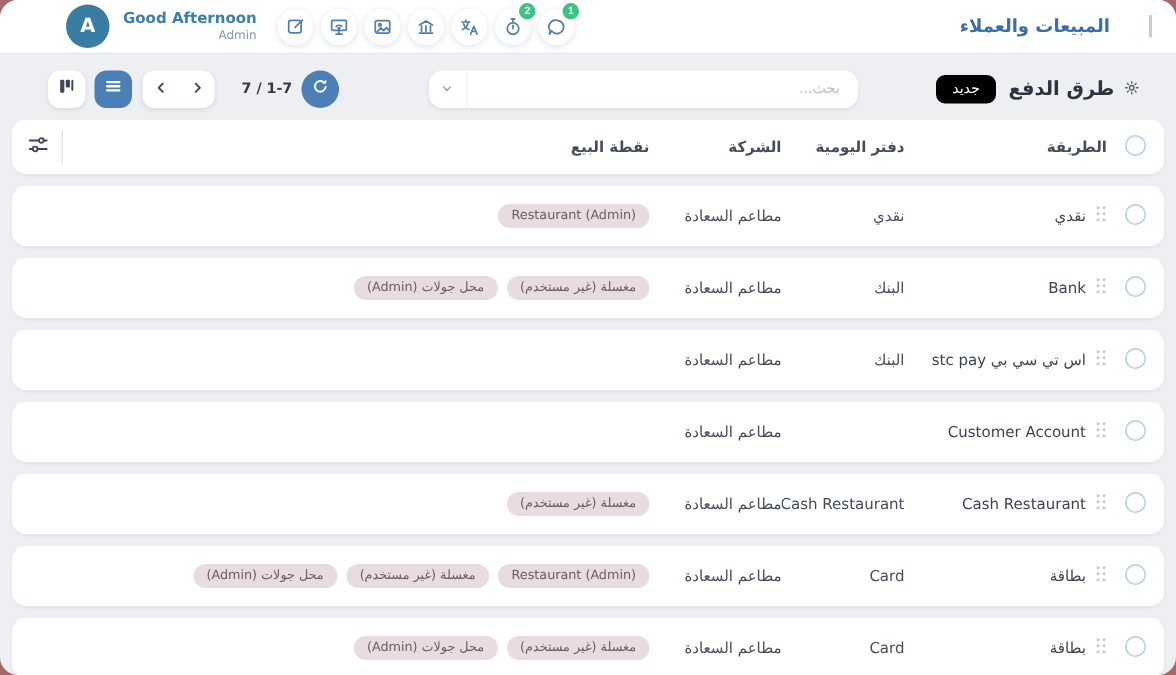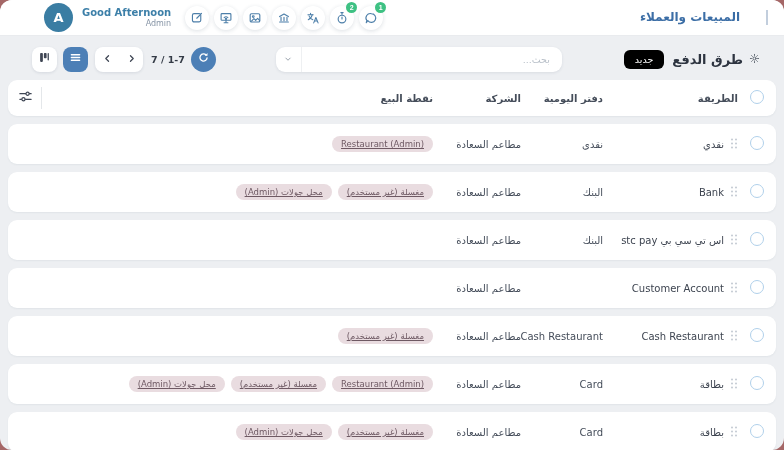--- a/index.html
+++ b/index.html
@@ -69,21 +69,21 @@
   .sq-blue  { background:#4c7fb6; margin-left:6px; }
   .pager-pill {
     margin-left:7px; background:#fff; border-radius:8px;
     box-shadow:0 1px 3px rgba(40,60,90,.12);
     display:flex; align-items:center; height:25px;
   }
   .pager-pill button {
     width:24px; height:25px; background:none; border:none;
     display:flex; align-items:center; justify-content:center; cursor:pointer;
   }
-  .pager-text { margin-left:8px; font-size:9.5px; font-weight:bold; color:#343b46; direction:ltr; }
+  .pager-text { margin-left:18px; font-size:9.5px; font-weight:bold; color:#343b46; direction:ltr; }
   .refresh-btn {
     width:25px; height:25px; border-radius:50%; border:none;
     background:#4c7fb6; margin-left:6px;
     display:flex; align-items:center; justify-content:center; cursor:pointer; flex:0 0 auto;
   }
   .searchbox {
     margin-left:60px; width:286px; height:25px;
     background:#fff; border-radius:9px;
     box-shadow:0 1px 3px rgba(40,60,90,.10);
     display:flex; direction:rtl; align-items:center; overflow:hidden;
@@ -128,21 +128,21 @@
     width:14px; height:14px; border-radius:50%;
     border:1.5px solid #b0d0ea; background:#fff; display:inline-block; cursor:pointer;
   }
   .cell { font-size:10px; color:#454d5a; white-space:nowrap; overflow:hidden; }
   .c-method { display:flex; align-items:center; gap:6px; font-size:10px; color:#3d4450; }
   .drag { cursor:grab; flex:0 0 auto; }
   .c-pos { display:flex; align-items:center; gap:6px; overflow:hidden; }
   .tag {
     background:#e9dce0; color:#6e5963;
     font-size:8.5px; padding:3px 9px; border-radius:10px;
-    white-space:nowrap; flex:0 0 auto;text-decoration:underline;
+    white-space:nowrap; flex:0 0 auto;
   }
   .header-tools {
     position:absolute; left:10px; top:0; height:100%;
     display:flex; direction:ltr; align-items:center; gap:8px;
   }
   .header-tools .divider { width:1px; height:22px; background:#e4e7ea; }
   .optional-btn { background:none; border:none; cursor:pointer; display:flex; padding:0; }
 </style>
 </head>
 <body>

